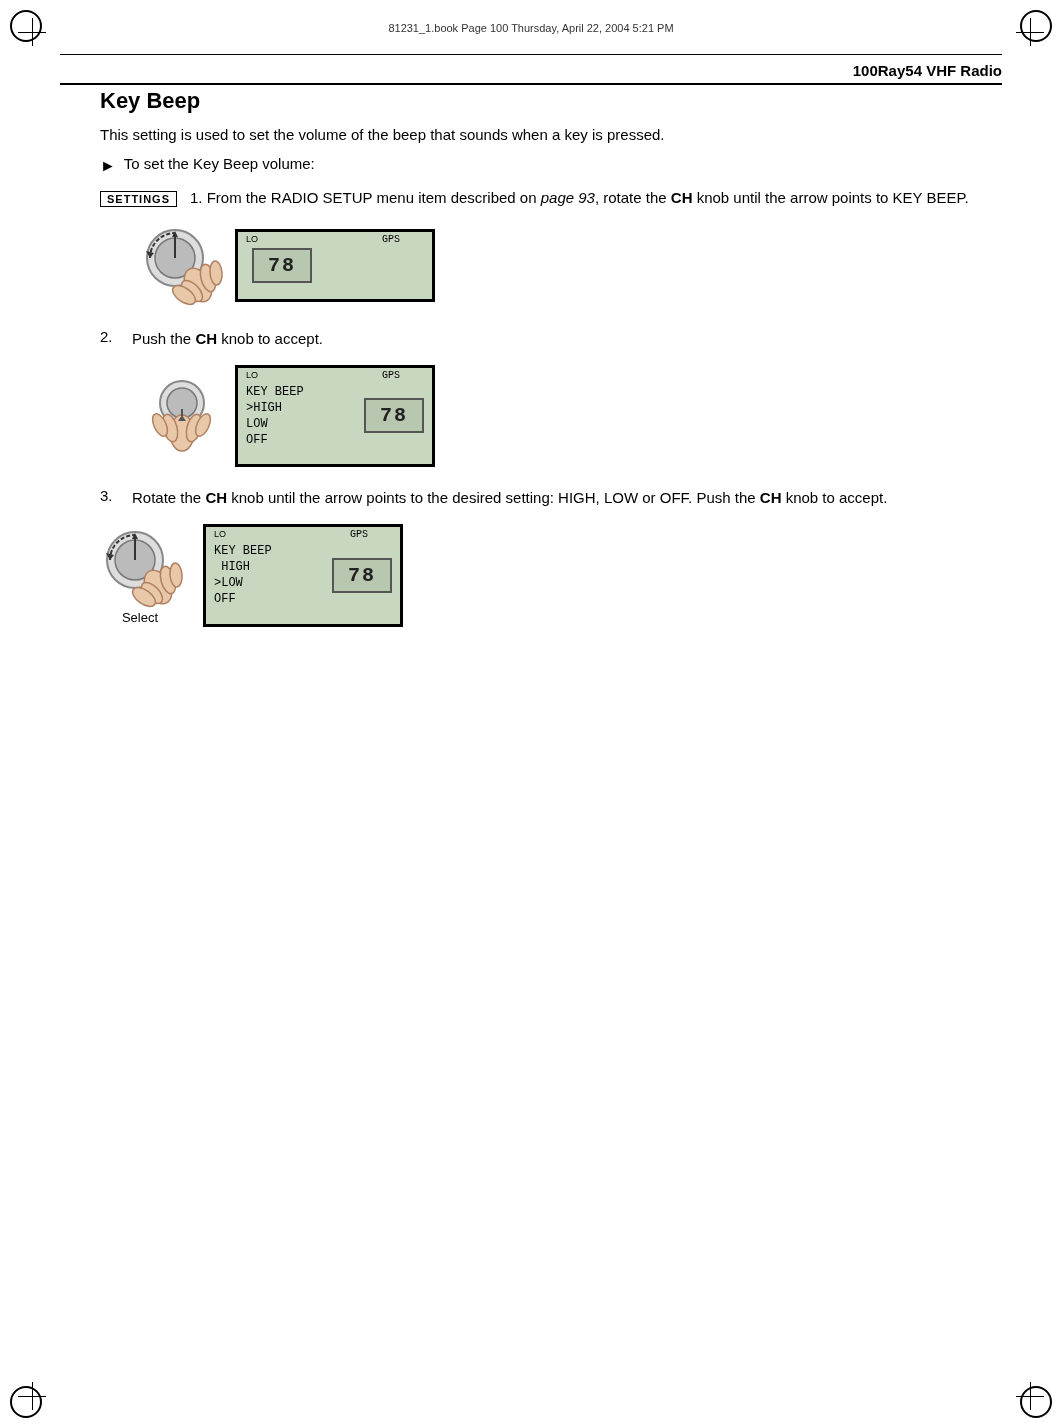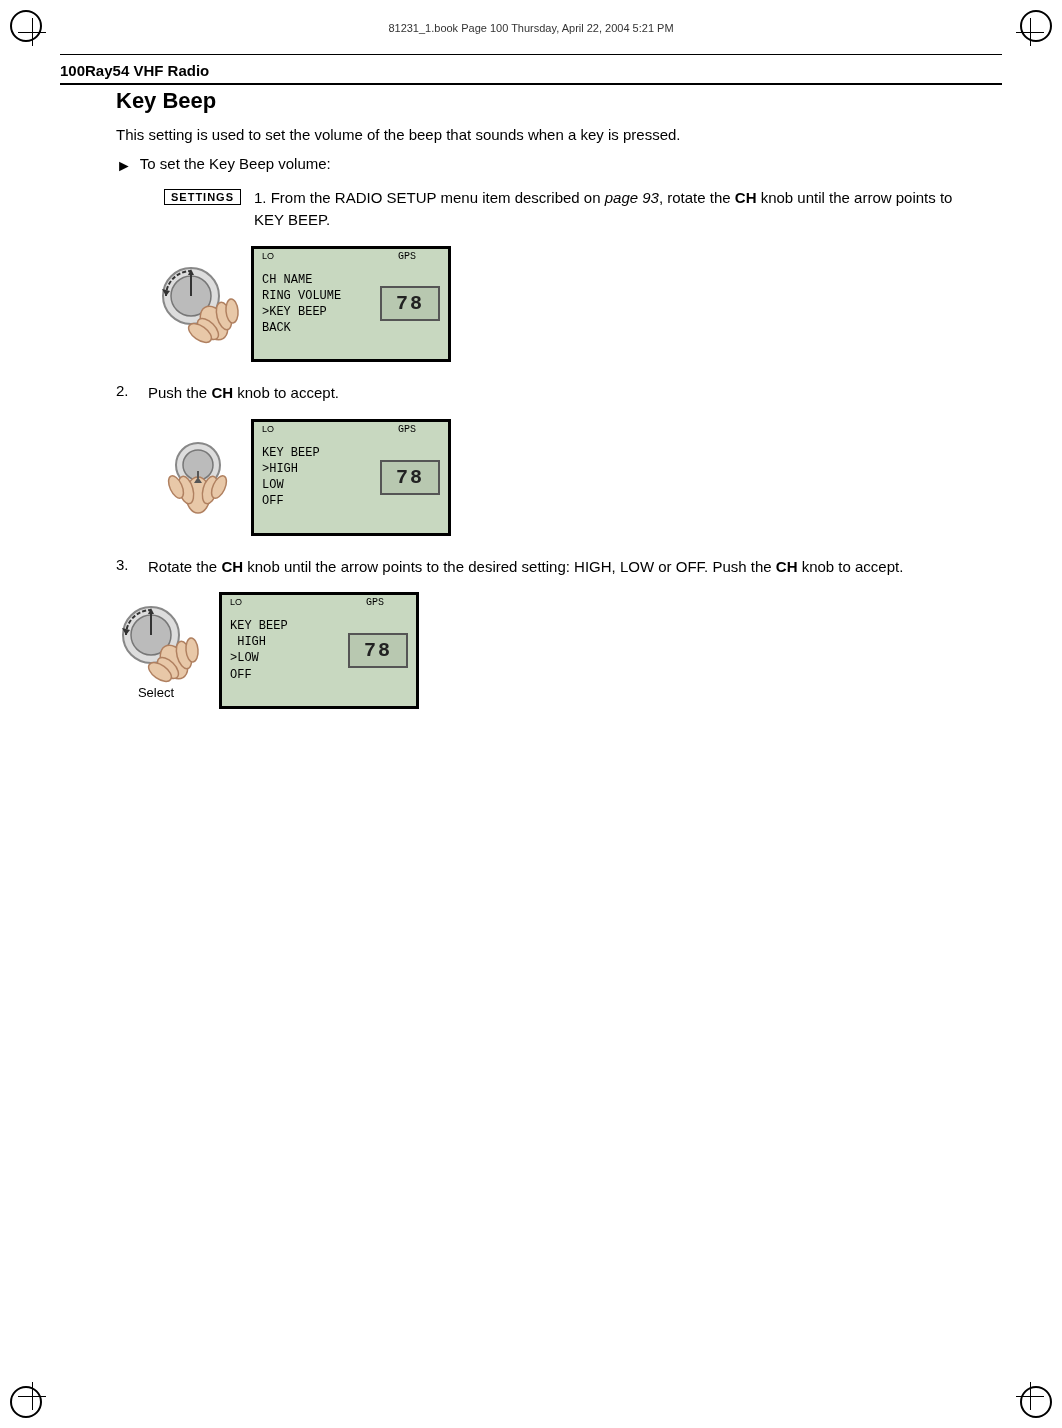--- a/index.html
+++ b/index.html
@@ -64,41 +64,41 @@
       text-align: center;
     }
 
     
     .header-line {
       position: absolute;
       top: 62px;
       left: 60px;
       right: 60px;
       display: flex;
-      justify-content: flex-start;
+      justify-content: flex-end;
       align-items: baseline;
       border-bottom: 2px solid #000;
       padding-bottom: 4px;
     }
     .page-number {
       font-size: 15px;
       font-weight: bold;
       font-family: Arial, sans-serif;
     }
     .book-title {
       font-size: 15px;
       font-weight: bold;
       font-family: Liberation Sans, sans-serif;
     }
 
     
     .content {
       position: absolute;
       top: 88px;
-      left: 116px;
+      left: 100px;
       right: 80px;
     }
 
     
     .section-heading {
       font-size: 22px;
       font-weight: bold;
       font-family: Arial, sans-serif;
       margin-bottom: 10px;
     }
@@ -153,42 +153,41 @@
       font-size: 15px;
     }
     .step-text {
       flex: 1;
       line-height: 1.5;
     }
 
     
     .step1-row {
       display: flex;
-      align-items: flex-start;
+      align-items: center;
       margin-bottom: 14px;
       font-family: Arial, sans-serif;
       font-size: 15px;
-      margin-left: 48px;
     }
     .step1-badge {
       min-width: 90px;
     }
 
     
     .device-container {
       display: flex;
       align-items: center;
       margin: 10px 0 20px 40px;
     }
 
     
     .lcd-display {
       border: 3px solid #000;
       background: #c8d8c0;
-      padding: 23px 8px;
+      padding: 16px 8px;
       margin-left: 10px;
       min-width: 200px;
       font-family: 'Courier New', monospace;
       font-size: 13px;
       position: relative;
     }
     .lcd-inner {
       display: flex;
       gap: 4px;
     }
@@ -324,26 +323,20 @@
         <ellipse cx="68" cy="55" rx="7" ry="14" fill="#e8c8a8" stroke="#b08060" stroke-width="1.5" transform="rotate(-15 68 55)"></ellipse>
         <ellipse cx="76" cy="50" rx="6" ry="12" fill="#e8c8a8" stroke="#b08060" stroke-width="1.5" transform="rotate(-5 76 50)"></ellipse>
         <ellipse cx="52" cy="68" rx="7" ry="13" fill="#e8c8a8" stroke="#b08060" stroke-width="1.5" transform="rotate(-45 52 68)"></ellipse>
         <ellipse cx="44" cy="72" rx="7" ry="13" fill="#e8c8a8" stroke="#b08060" stroke-width="1.5" transform="rotate(-55 44 72)"></ellipse>
       </svg>
 
       <div class="lcd-display">
         <span class="lcd-lo">LO</span>
         <span class="lcd-gps">GPS</span>
         <div class="lcd-inner">
-          <div class="lcd-text-col">
-            <div class="lcd-text-row">CH NAME</div>
-            <div class="lcd-text-row">RING VOLUME</div>
-            <div class="lcd-text-row">&gt;KEY BEEP</div>
-            <div class="lcd-text-row">BACK</div>
-          </div>
           <div class="lcd-num-col">
             <div class="seg-display">78</div>
           </div>
         </div>
       </div>
     </div>
 
     <div class="step">
       <div class="step-number">2.</div>
       <div class="step-text">

